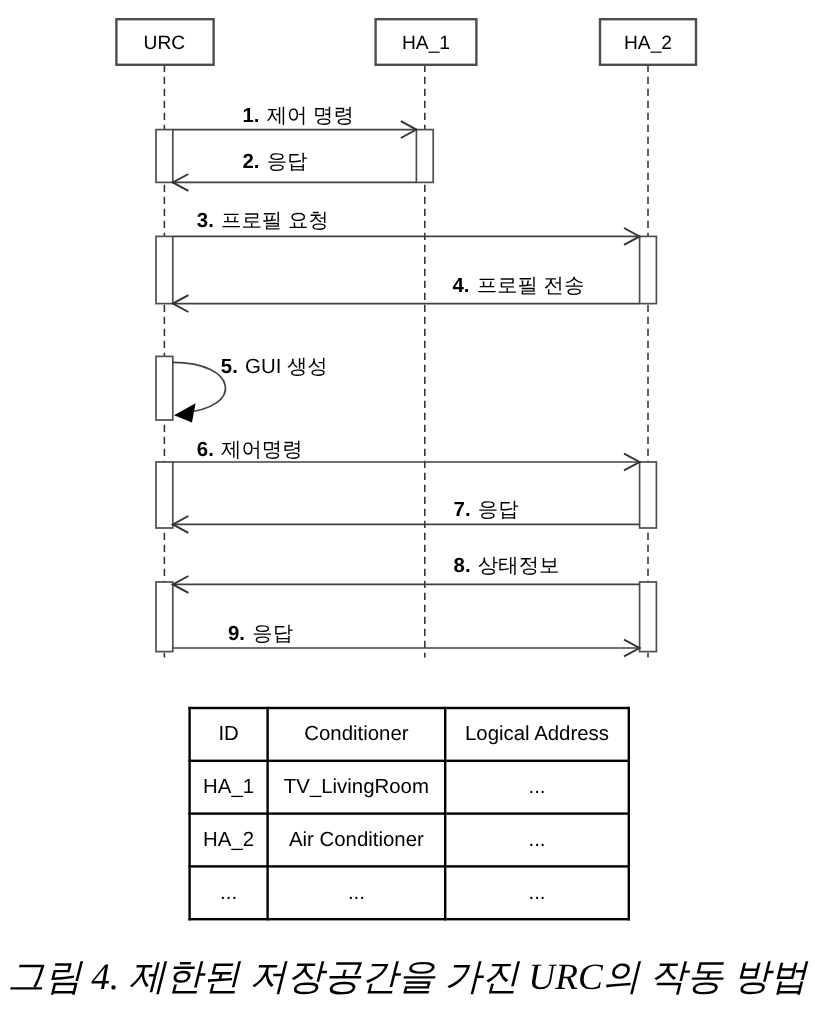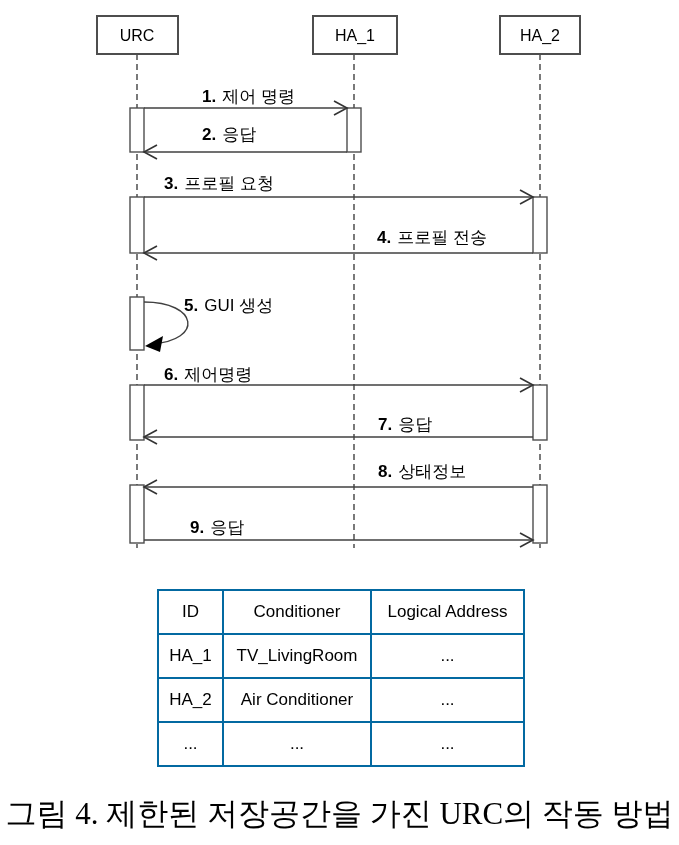--- a/index.html
+++ b/index.html
@@ -16,27 +16,28 @@
   .msg-line{stroke:#404040;stroke-width:1.4;fill:none;}
   .arrow-open{stroke:#333333;stroke-width:1.6;fill:none;}
   .arrow-filled{fill:#000000;stroke:none;}
   .msg-label{font-size:17px;fill:#000;}
   .msg-num{font-weight:bold;}
   #device-table{
     position:absolute;left:157px;top:589px;
     border-collapse:collapse;table-layout:fixed;background:#fff;
   }
   #device-table td{
-    border:2px solid #0369a1;text-align:center;vertical-align:middle;
+    border:2px solid #000000;text-align:center;vertical-align:middle;
     font-size:17px;font-weight:normal;padding:0;height:42px;
   }
   #caption{
     position:absolute;left:0;top:793px;width:679px;text-align:center;
     font-family:"Liberation Serif",serif;font-size:31px;color:#000;
     white-space:nowrap;
+    font-style:italic;
   }
 </style>
 </head>
 <body>
 
 <svg id="seq-svg" width="679" height="580" viewBox="0 0 679 580" xmlns="http://www.w3.org/2000/svg">
 
   <line class="lifeline" x1="137" y1="54" x2="137" y2="548"></line>
   <line class="lifeline" x1="354" y1="54" x2="354" y2="548"></line>
   <line class="lifeline" x1="540" y1="54" x2="540" y2="548"></line>

